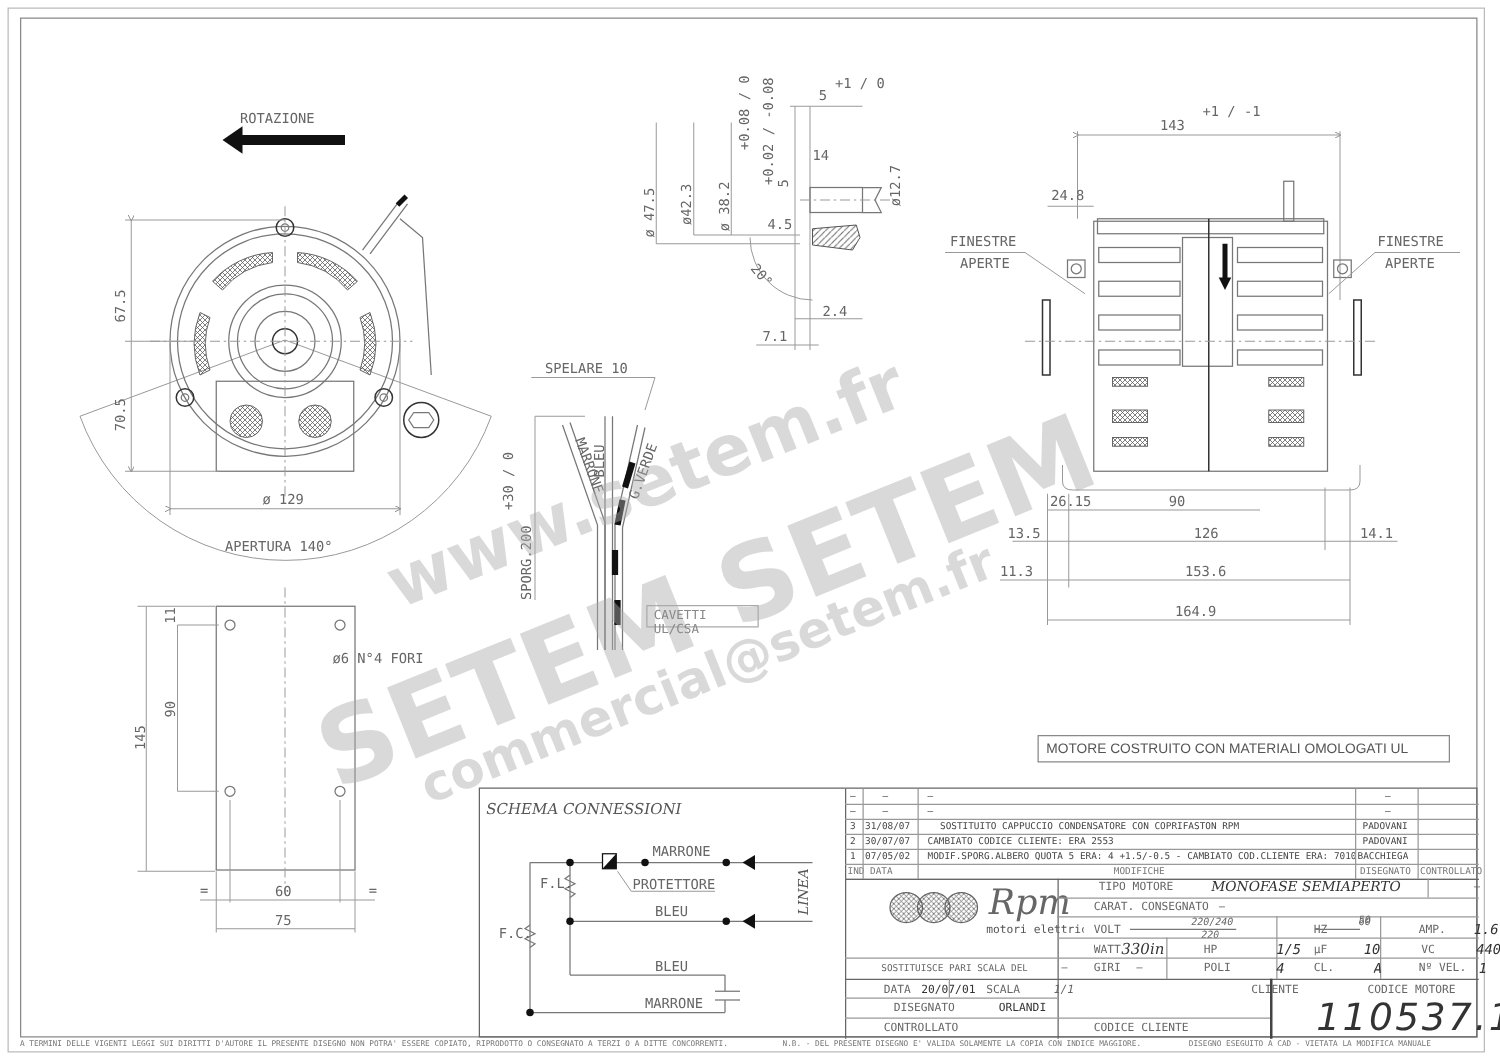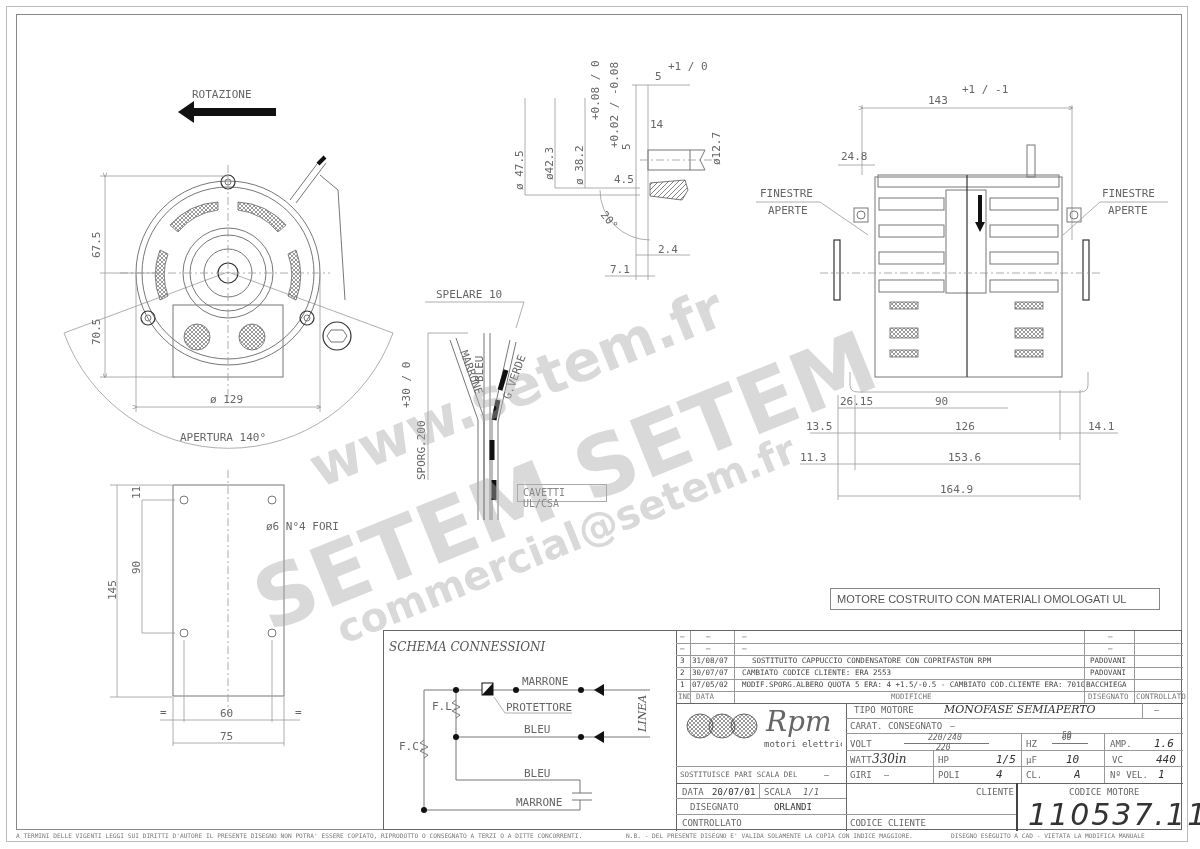--- a/index.html
+++ b/index.html
@@ -9,21 +9,21 @@
   svg.drawing{position:absolute;left:0;top:0;}
   .t{font-family:"DejaVu Sans Mono","Liberation Mono",monospace;fill:#666;font-size:11px;}
   .ti{font-family:"DejaVu Serif","Liberation Serif",serif;font-style:italic;fill:#555;}
   .ln{stroke:#777;stroke-width:1;fill:none;}
   .lk{stroke:#333;stroke-width:1.2;fill:none;}
   .thin{stroke:#999;stroke-width:0.8;fill:none;}
   .dash{stroke:#999;stroke-width:0.8;fill:none;stroke-dasharray:8 3 2 3;}
   .hatch{fill:url(#hatch);stroke:#666;stroke-width:0.8;}
   
   .tb{position:absolute;left:383px;top:630px;width:799px;height:200px;border:1px solid #666;box-sizing:border-box;}
-  .cell{position:absolute;box-sizing:border-box;font-family:"DejaVu Sans Mono","Liberation Mono",monospace;font-size:9px;color:#666;white-space:nowrap;overflow:hidden;}
+  .cell{position:absolute;box-sizing:border-box;font-family:"DejaVu Sans Mono","Liberation Mono",monospace;font-size:9px;color:#666;white-space:nowrap;overflow:hidden;margin-left:25px;}
   .rev-row{position:absolute;left:292px;width:507px;height:12px;border-bottom:1px solid #999;font-family:"DejaVu Sans Mono","Liberation Mono",monospace;font-size:7.5px;color:#444;}
   .rev-row span{position:absolute;top:1px;}
   .vline{position:absolute;background:#999;width:1px;}
   .hline{position:absolute;background:#999;height:1px;}
   .code-big{font-family:"DejaVu Sans","Liberation Sans",sans-serif;font-style:italic;font-size:30px;color:#333;letter-spacing:2px;}
   .footer{position:absolute;left:16px;top:832px;width:1166px;font-family:"DejaVu Sans Mono","Liberation Mono",monospace;font-size:6.2px;color:#777;white-space:nowrap;}
   .wm{position:absolute;font-family:"DejaVu Sans","Liberation Sans",sans-serif;font-weight:bold;color:rgba(170,170,170,0.45);white-space:nowrap;transform-origin:left top;}
   .note-box{position:absolute;left:830px;top:588px;width:330px;height:22px;border:1px solid #888;box-sizing:border-box;font-family:Liberation Sans, sans-serif;font-size:11px;color:#555;padding:4px 6px;}
   .cavetti-box{position:absolute;left:517px;top:484px;width:90px;height:18px;border:1px solid #aaa;box-sizing:border-box;font-family:"DejaVu Sans Mono","Liberation Mono",monospace;font-size:10px;color:#888;padding:2px 5px;}
 </style>
@@ -400,21 +400,21 @@
   <div class="cell" style="left:642px;top:139px;">CL.</div>
   <div class="cell" style="left:690px;top:137px;font-style:italic;font-size:11px;color:#333;">A</div>
   <div class="cell" style="left:726px;top:139px;">Nº VEL.</div>
   <div class="cell" style="left:774px;top:137px;font-style:italic;font-size:11px;color:#333;">1</div>
   <div class="hline" style="left:292px;top:152px;width:507px;background:#666;"></div>
 
   <div class="cell" style="left:298px;top:156px;">DATA</div>
   <div class="cell" style="left:328px;top:156px;color:#333;">20/07/01</div>
   <div class="vline" style="left:375px;top:152px;height:15px;"></div>
   <div class="cell" style="left:380px;top:156px;">SCALA</div>
-  <div class="cell" style="left:419px;top:156px;font-style:italic;">1/1</div>
+  <div class="cell" style="left:434px;top:156px;font-style:italic;">1/1</div>
   <div class="hline" style="left:292px;top:167px;width:170px;"></div>
   <div class="cell" style="left:306px;top:171px;">DISEGNATO</div>
   <div class="cell" style="left:390px;top:171px;color:#333;">ORLANDI</div>
   <div class="hline" style="left:292px;top:183px;width:170px;"></div>
   <div class="cell" style="left:298px;top:187px;">CONTROLLATO</div>
 
   <div class="cell" style="left:592px;top:156px;">CLIENTE</div>
   <div class="hline" style="left:462px;top:183px;width:170px;"></div>
   <div class="cell" style="left:466px;top:187px;">CODICE CLIENTE</div>
   <div class="vline" style="left:632px;top:152px;height:48px;background:#444;width:2px;"></div>

